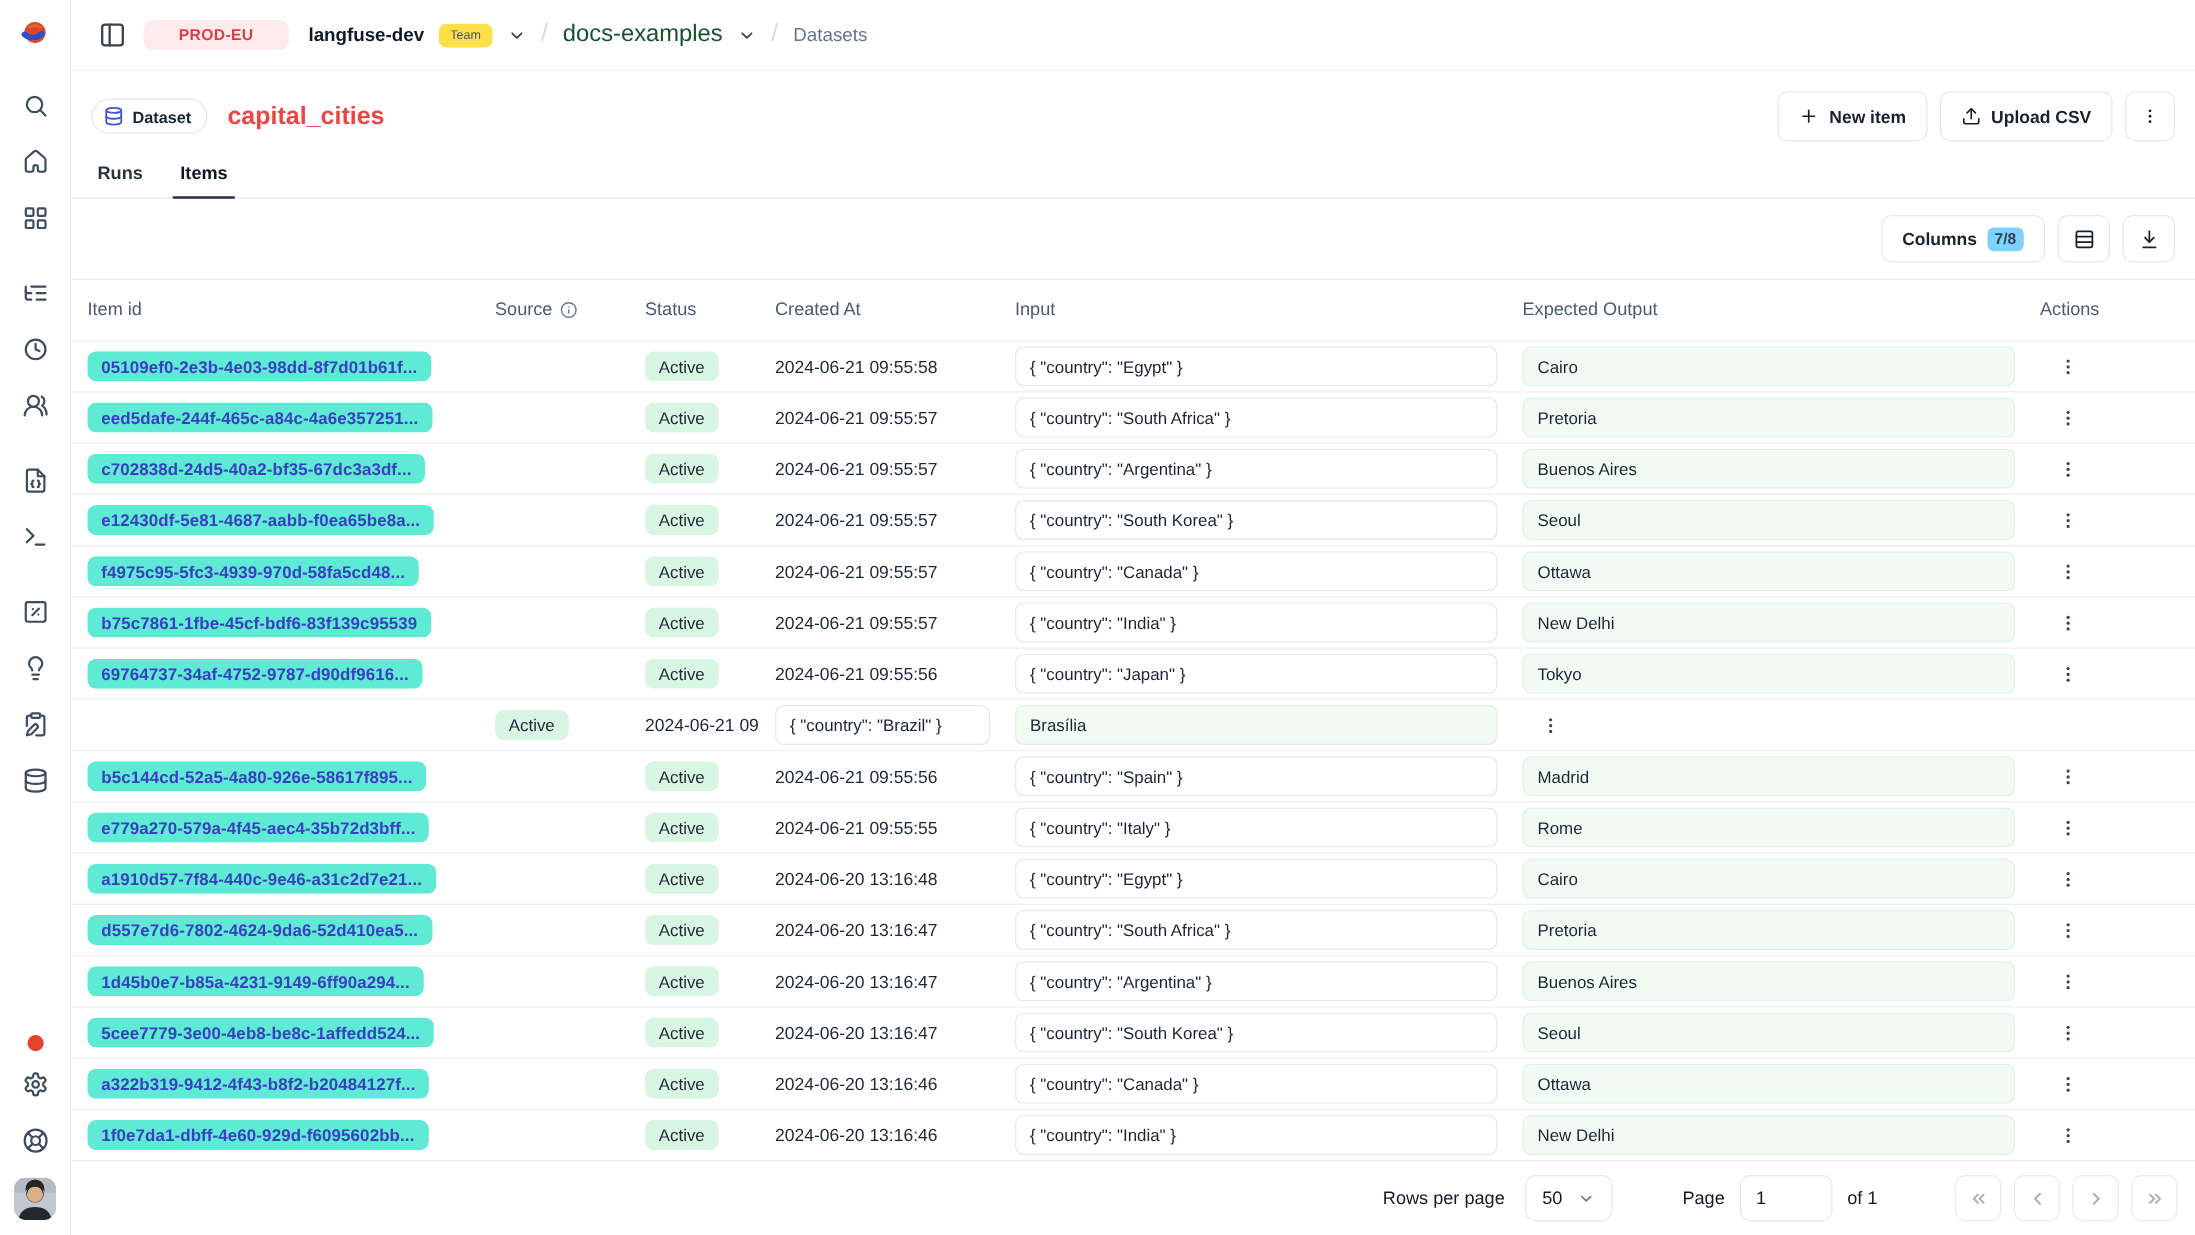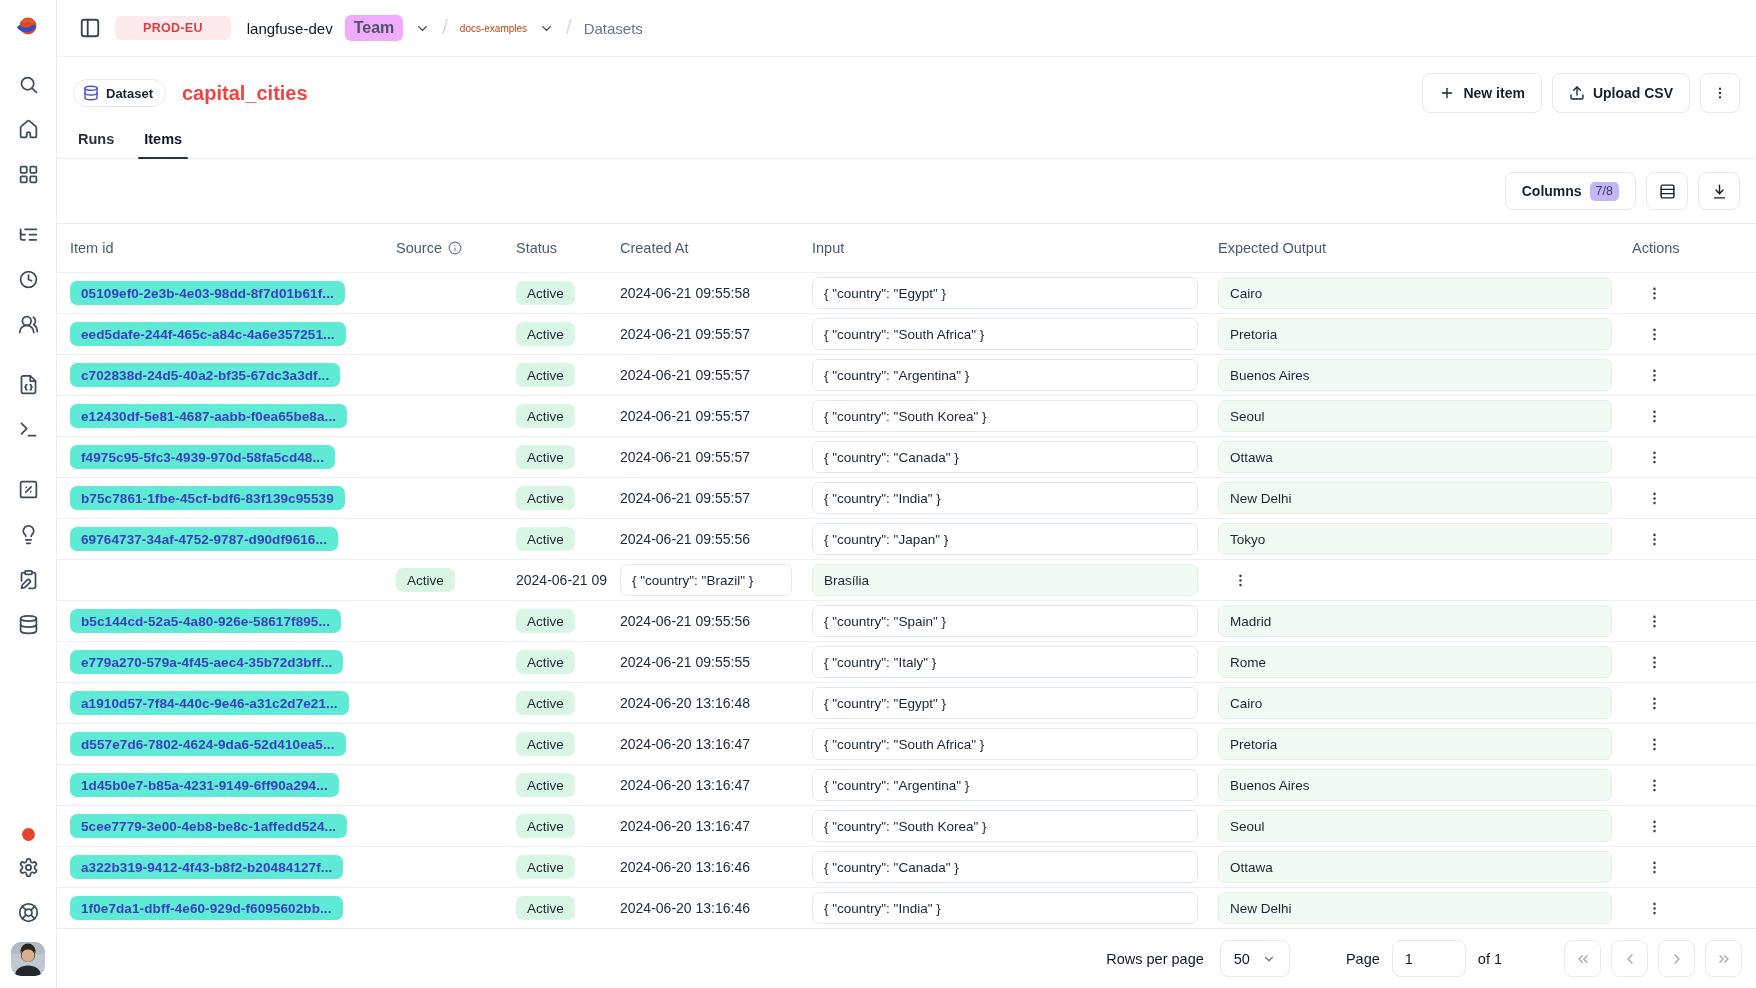--- a/index.html
+++ b/index.html
@@ -19,26 +19,26 @@
   .avatar { width:34px; height:34px; border-radius:10px; overflow:hidden; margin-top:18px; cursor:pointer; }
 
   
   .main { flex:1 1 auto; display:flex; flex-direction:column; min-width:0; }
 
   
   .topbar { height:57px; flex:0 0 57px; display:flex; align-items:center; padding:0 20px; border-bottom:1px solid #f0f3f6; gap:12px; }
   .panel-toggle { width:26px; height:26px; color:#39424f; display:flex; align-items:center; justify-content:center; cursor:pointer; }
   .panel-toggle svg { width:22px; height:22px; }
   .env-badge { background:#fdeaec; color:#dc3d43; font-size:12.5px; font-weight:700; letter-spacing:.3px; padding:5px 28px; border-radius:7px; }
-  .crumb-org { font-size:15px; font-weight:400; color:#101828; margin-left:4px; }
-  .team-badge { background:#f0abfc; color:#4b5563; font-size:16px; font-weight:700; padding:4px 9px; border-radius:6px; }
+  .crumb-org { font-size:15px; font-weight:700; color:#101828; margin-left:4px; }
+  .team-badge { background:#fde047; color:#4b5563; font-size:10px; font-weight:400; padding:4px 9px; border-radius:6px; }
   .crumb-chevron { color:#39424f; display:flex; cursor:pointer; }
   .crumb-chevron svg { width:15px; height:15px; }
   .crumb-slash { color:#d4dae2; font-size:20px; font-weight:300; transform:translateY(-1px); }
-  .crumb-project { font-size:10px; font-weight:500; color:#c2410c; cursor:pointer; }
+  .crumb-project { font-size:19px; font-weight:500; color:#14532d; cursor:pointer; }
   .crumb-section { font-size:15px; color:#68758a; }
 
   
   .page-head { flex:0 0 102px; padding:16px 16px 0 16px; position:relative; }
   .title-row { display:flex; align-items:center; gap:16px; }
   .entity-badge { display:inline-flex; align-items:center; gap:7px; border:1px solid #e4e8ee; border-radius:16px; padding:5px 12px 5px 9px; background:#fff; }
   .entity-badge .db-ic { width:16px; height:16px; color:#4753d6; }
   .entity-badge span { font-size:13px; font-weight:700; color:#1b2433; }
   .page-title { font-size:20px; font-weight:700; color:#ef4444; }
   .head-actions { margin-left:auto; display:flex; align-items:center; gap:10px; }
@@ -46,21 +46,21 @@
   .btn svg { width:16px; height:16px; color:#18212f; }
   .btn.icon-only { width:40px; padding:0; justify-content:center; }
   .tabs { display:flex; gap:30px; margin-top:18px; padding-left:5px; border-bottom:1px solid #e7ebf0; margin-left:-16px; margin-right:-16px; padding-left:21px; }
   .tab { font-size:14.5px; font-weight:600; padding-bottom:11px; cursor:pointer; position:relative; color:#2a3342; }
   .tab.active { color:#0f1726; }
   .tab.active::after { content:""; position:absolute; left:-6px; right:-6px; bottom:-1px; height:2.5px; background:#26324a; border-radius:2px; }
 
   
   .toolbar { flex:0 0 64px; display:flex; align-items:center; justify-content:flex-end; gap:10px; padding:0 16px; }
   .columns-btn { height:38px; }
-  .count-badge { background:#c4b5fd; color:#334155; font-size:12.5px; font-weight:400; padding:2.5px 6px; border-radius:5px; }
+  .count-badge { background:#7dd3fc; color:#334155; font-size:12.5px; font-weight:700; padding:2.5px 6px; border-radius:5px; }
   .tool-icon-btn { width:42px; height:38px; display:inline-flex; align-items:center; justify-content:center; background:#fff; border:1px solid #e4e8ee; border-radius:8px; cursor:pointer; color:#18212f; }
   .tool-icon-btn svg { width:17px; height:17px; }
 
   
   .table { flex:1 1 auto; border-top:1px solid #e7ebf0; min-height:0; }
   .tr, .thead-row { display:grid; grid-template-columns:326px 120px 104px 192px 406px 414px 1fr; align-items:center; }
   .thead-row { height:48px; }
   .th { font-size:14.5px; font-weight:500; color:#4b5a70; padding-left:13px; display:flex; align-items:center; gap:6px; }
   .th .info-ic { width:14px; height:14px; color:#6c7a8e; cursor:pointer; }
   .tr { height:41px; border-top:1px solid #ebeef2; }

